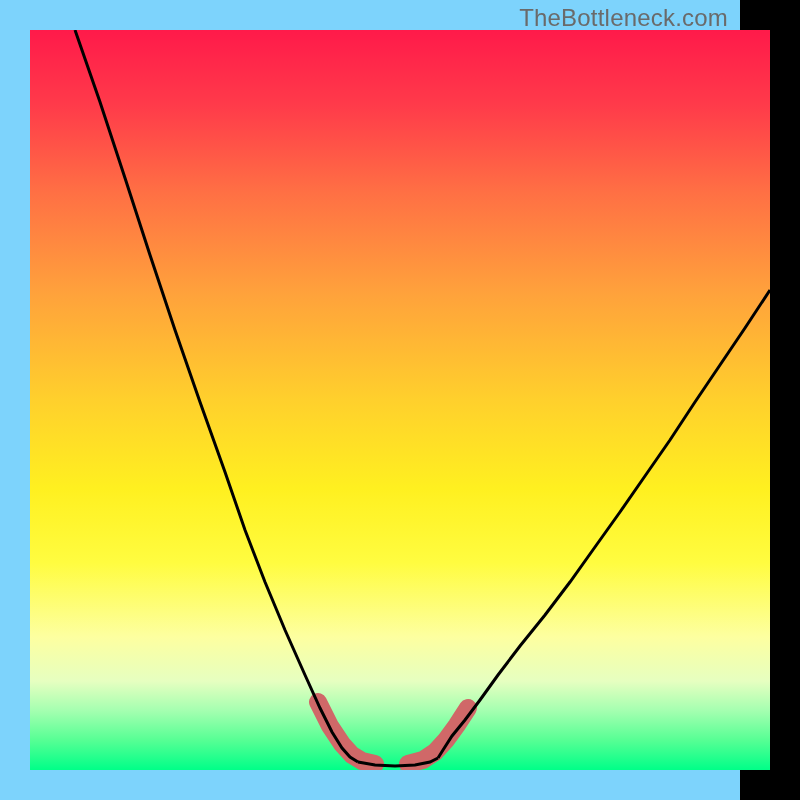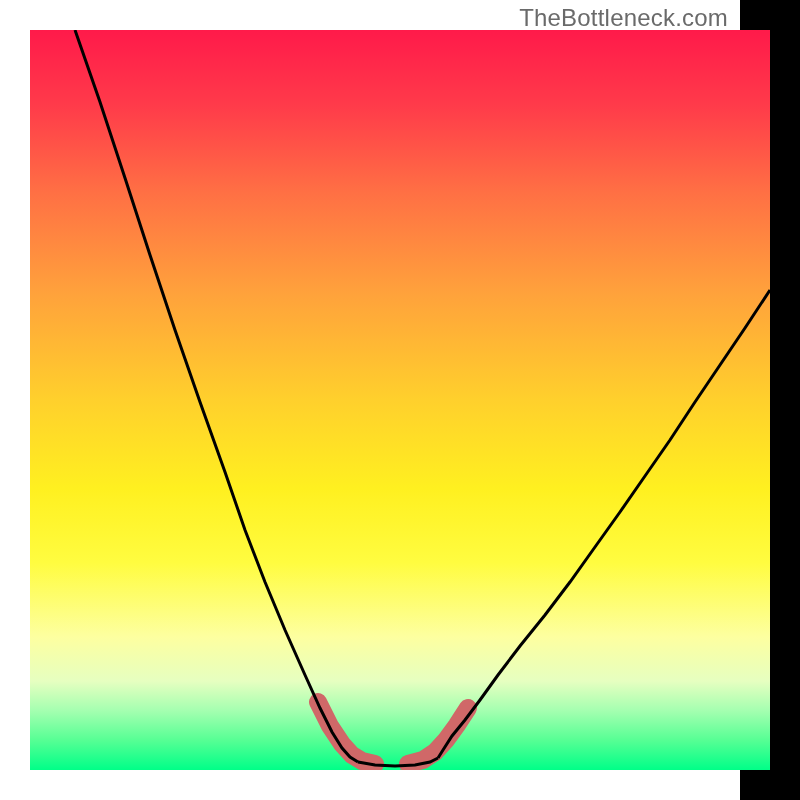--- a/index.html
+++ b/index.html
@@ -1,21 +1,21 @@
 <!DOCTYPE html>
 <html><head>
 <meta charset="utf-8">
 <style>
   * { margin: 0; padding: 0; box-sizing: border-box; }
   html, body { width: 800px; height: 800px; overflow: hidden; background: #000; }
   .frame {
     position: absolute;
     top: 0; left: 0;
     width: 740px; height: 800px;
-    background: #ffffff;
+    background: #7dd3fc;
   }
   .plot-area {
     position: absolute;
     top: 30px;
     left: 30px;
     width: 740px;
     height: 740px;
     background: linear-gradient(to bottom,
       #ff1a4a 0%,
       #ff3a4a 10%,

